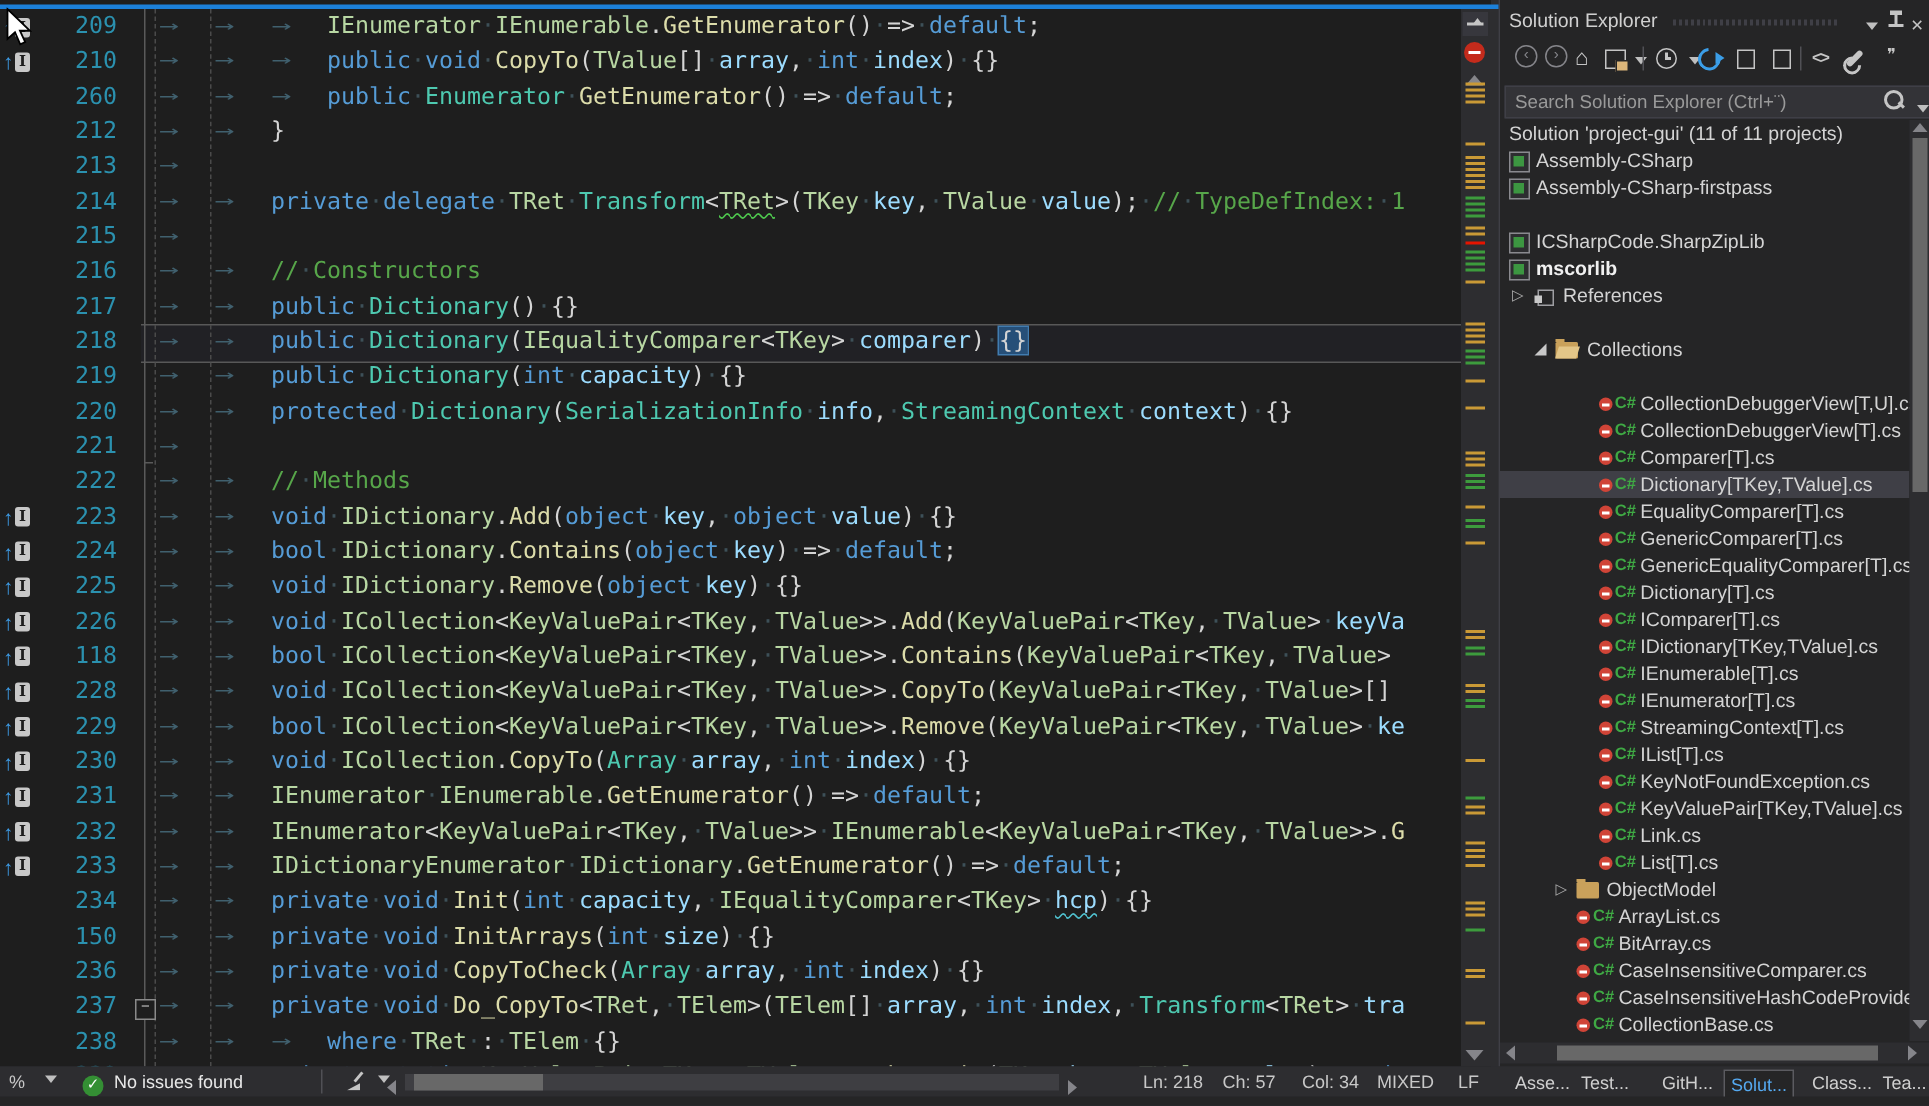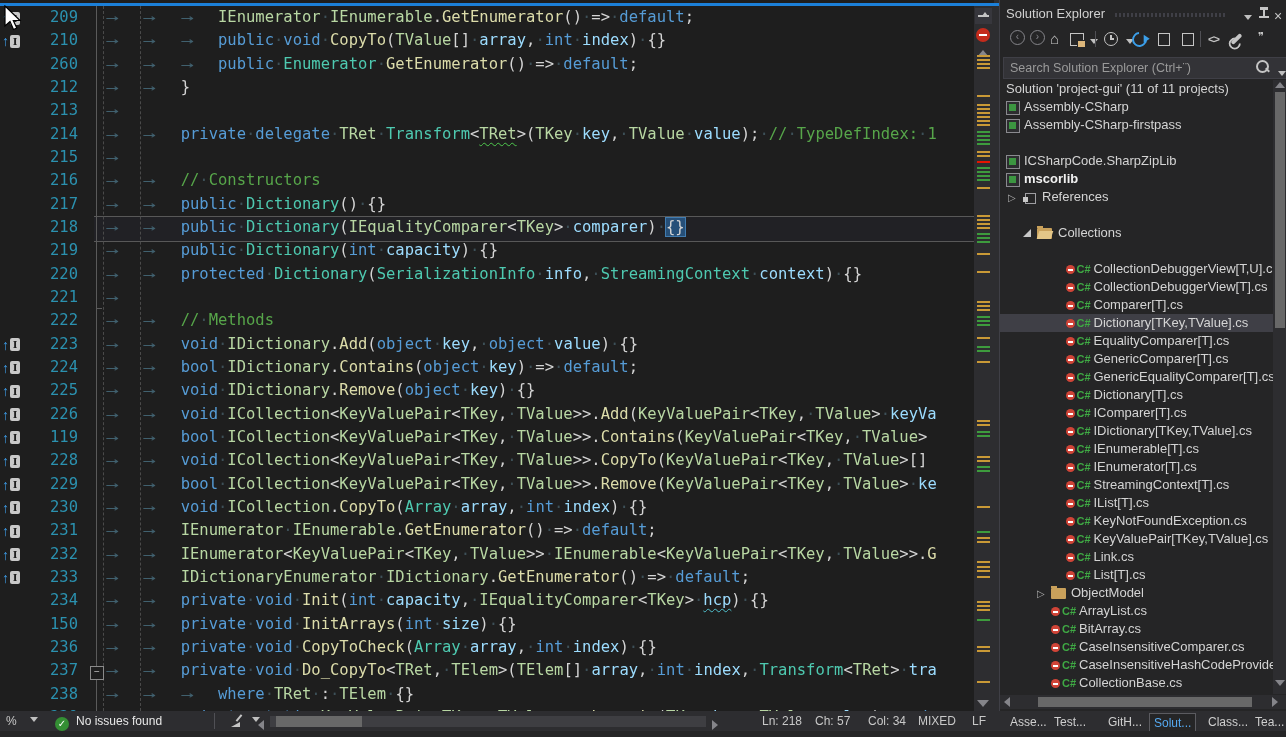--- a/index.html
+++ b/index.html
@@ -150,21 +150,21 @@
         <div class="num" style="top: 192.64px;">217</div>
         <div class="num" style="top: 215.97px;">218</div>
         <div class="num" style="top: 239.3px;">219</div>
         <div class="num" style="top: 262.63px;">220</div>
         <div class="num" style="top: 285.96px;">221</div>
         <div class="num" style="top: 309.29px;">222</div>
         <div class="num" style="top: 332.62px;">223</div>
         <div class="num" style="top: 355.95px;">224</div>
         <div class="num" style="top: 379.28px;">225</div>
         <div class="num" style="top: 402.61px; text-align: right;">226</div>
-        <div class="num" style="top: 425.94px;">119</div>
+        <div class="num" style="top: 425.94px;">118</div>
         <div class="num" style="top: 449.27px;">228</div>
         <div class="num" style="top: 472.6px;">229</div>
         <div class="num" style="top: 495.93px;">230</div>
         <div class="num" style="top: 519.26px;">231</div>
         <div class="num" style="top: 542.59px;">232</div>
         <div class="num" style="top: 565.92px;">233</div>
         <div class="num" style="top: 589.25px;">234</div>
         <div class="num" style="top: 612.58px;">150</div>
         <div class="num" style="top: 635.91px;">236</div>
         <div class="num" style="top: 659.24px;">237</div>

